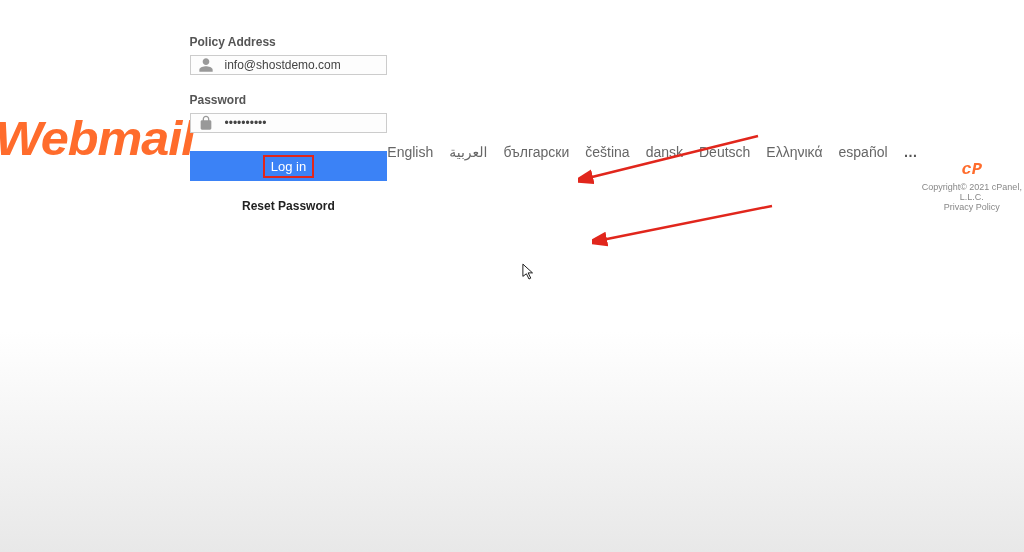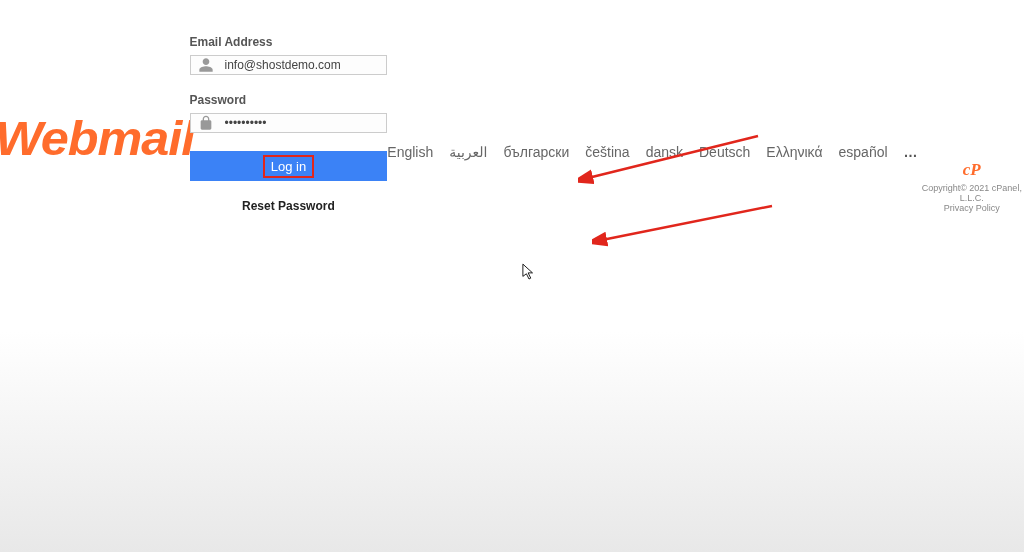--- a/index.html
+++ b/index.html
@@ -102,21 +102,21 @@
   .languages .more {
     font-weight: 700;
     letter-spacing: 2px;
     color: #555;
   }
   .footer {
     margin-top: 68px;
     text-align: center;
   }
   .cp-logo {
-    font-family: Liberation Serif, serif;
+    font-family: Liberation Mono, monospace;
     font-style: italic;
     font-weight: bold;
     color: #ff6c2c;
     font-size: 17px;
     margin-bottom: 3px;
   }
   .copyright, .privacy {
     font-size: 9px;
     color: #888;
   }
@@ -140,21 +140,21 @@
 </style>
 </head>
 <body>
 
 <div class="container">
 
   <div class="logo">Webmail</div>
 
   <div class="form-block">
 
-    <label class="field-label">Email Address</label>
+    <label class="field-label">Policy Address</label>
     <div class="input-wrap">
       <svg class="input-icon" viewBox="0 0 24 24">
         <path d="M12 12c2.7 0 5-2.3 5-5s-2.3-5-5-5-5 2.3-5 5 2.3 5 5 5zm0 2c-3.3 0-10 1.7-10 5v3h20v-3c0-3.3-6.7-5-10-5z"></path>
       </svg>
       <input type="text" value="info@shostdemo.com" style="">
     </div>
 
     <label class="field-label">Password</label>
     <div class="input-wrap">
       <svg class="input-icon" viewBox="0 0 24 24">

